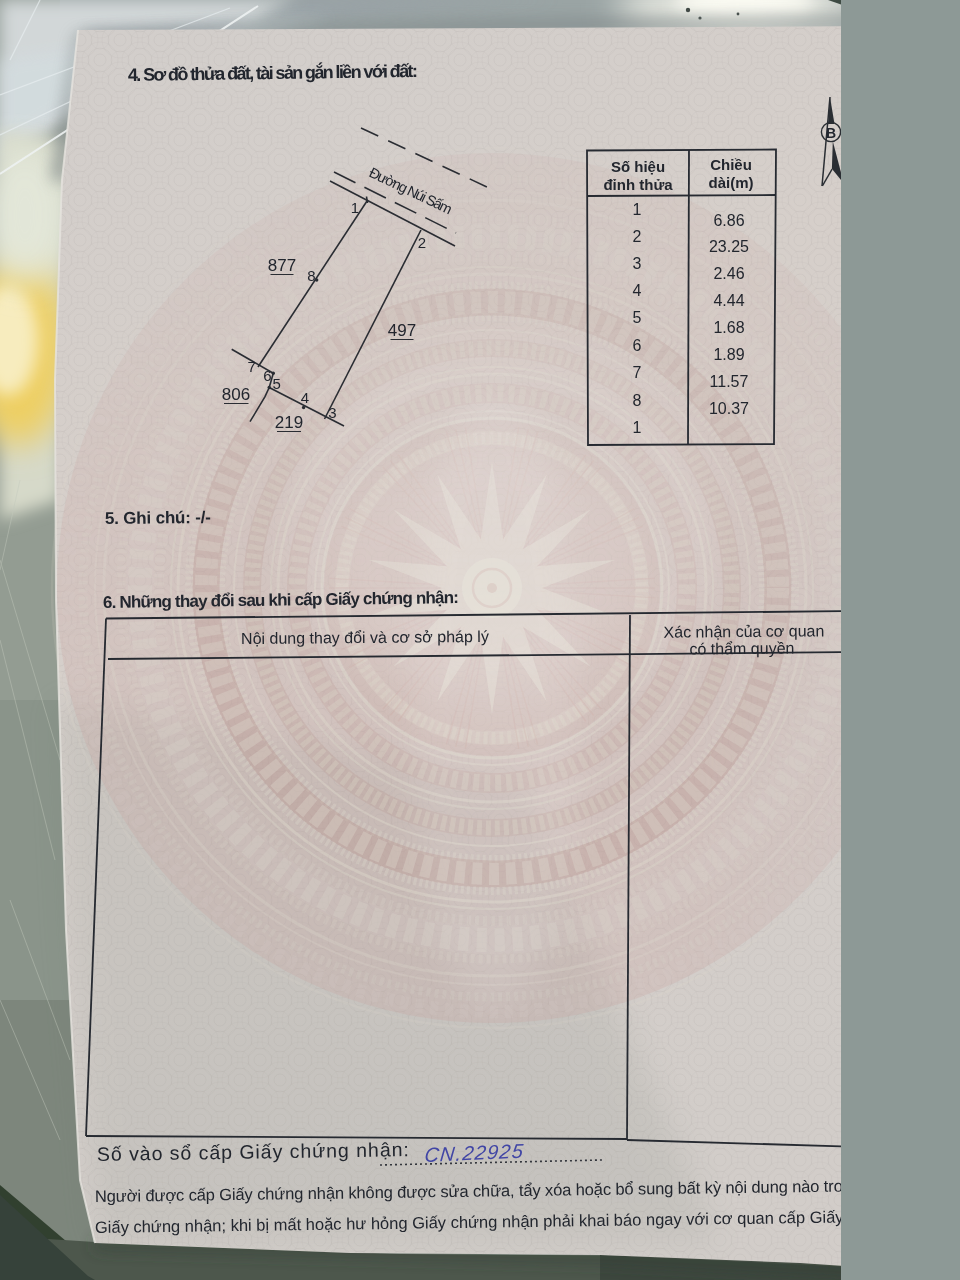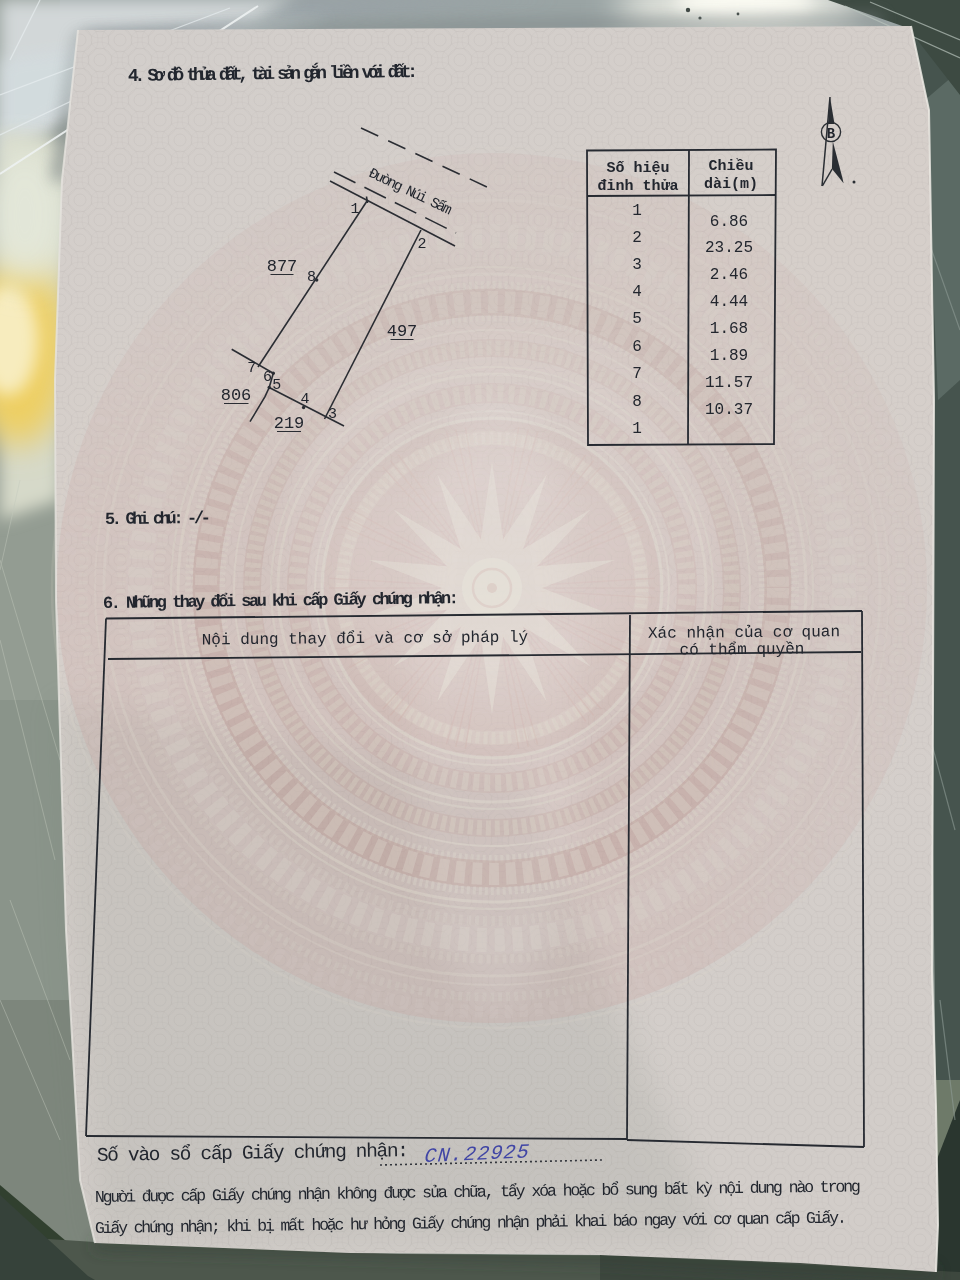--- a/index.html
+++ b/index.html
@@ -1,16 +1,16 @@
 <!DOCTYPE html>
 <html><head>
 <meta charset="utf-8">
 <style>
 html,body{margin:0;padding:0;background:#8d9996}
-#stage{position:relative;width:960px;height:1280px;overflow:hidden;font-family:Liberation Mono, monospace}
+#stage{position:relative;width:841px;height:1280px;overflow:hidden;font-family:Liberation Sans, sans-serif}
 svg{position:absolute;top:0;left:0}
 text{fill:#22262e}
 </style>
 </head>
 <body>
 <div id="stage">
 <svg width="960" height="1280" viewBox="0 0 960 1280">
 <defs>
 <filter id="blur8" x="-60%" y="-60%" width="220%" height="220%">
           <feGaussianBlur stdDeviation="8"></feGaussianBlur>

